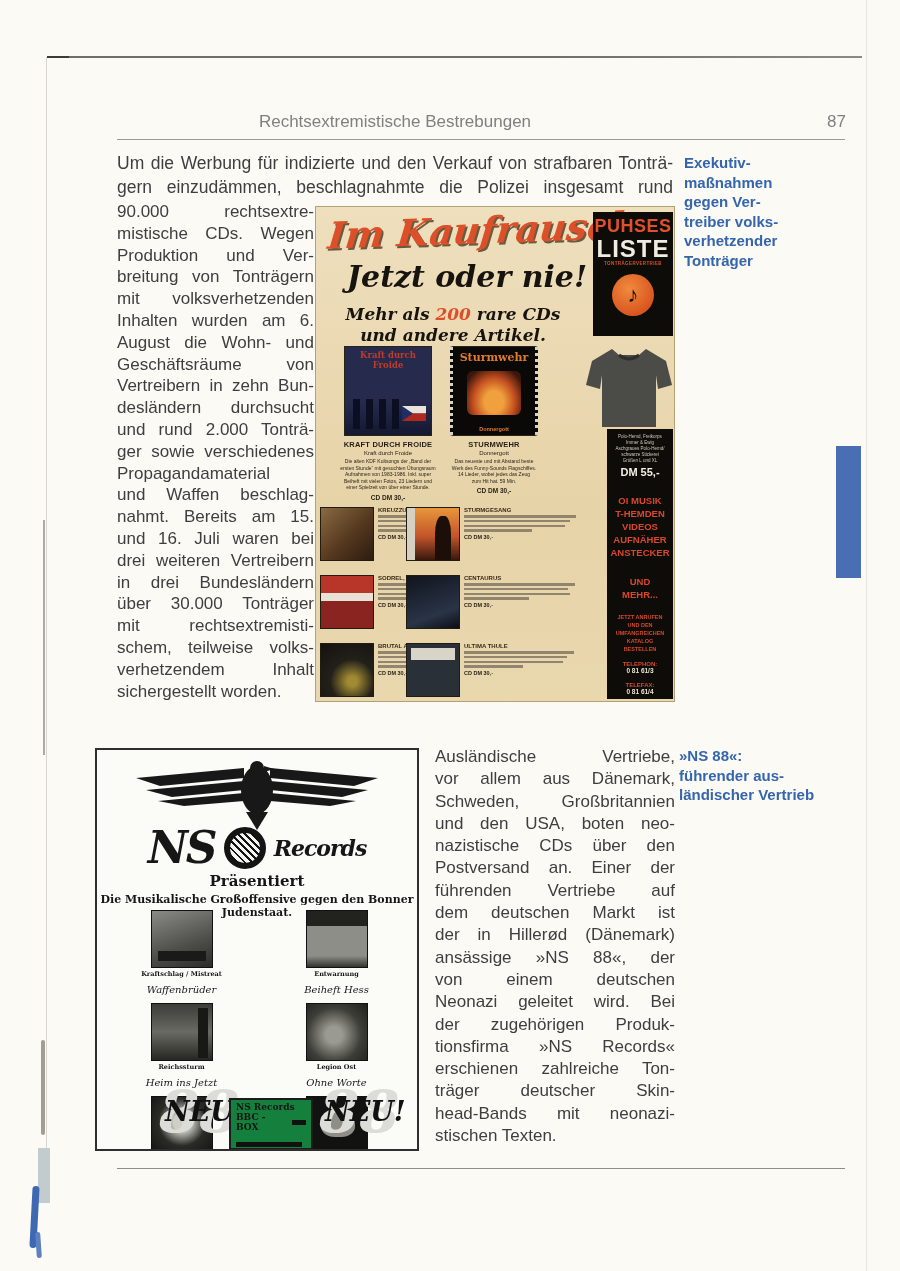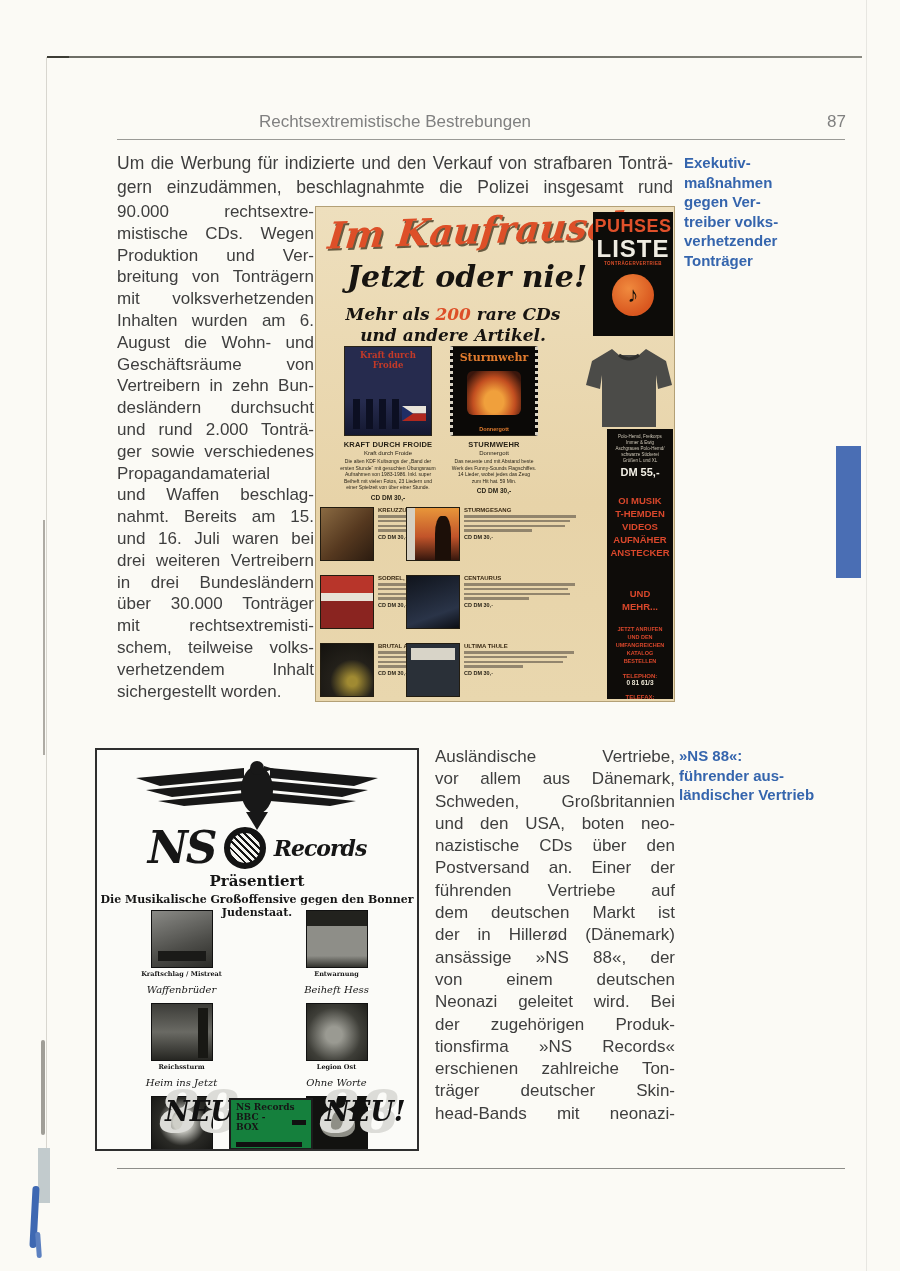--- a/index.html
+++ b/index.html
@@ -68,21 +68,21 @@
   .cap .al{font-size:6px;margin-top:1px;}
   .cap .ds{font-size:5px;line-height:6.5px;margin-top:2px;white-space:pre-line;}
   .cap .pr{font-size:6.5px;font-weight:bold;margin-top:3px;}
   .cap1{left:2px;top:233px;width:140px;}
   .cap2{left:122px;top:233px;width:112px;}
   .fsb{position:absolute;left:291px;top:222px;width:66px;height:270px;background:#0e0c09;
     text-align:center;box-sizing:border-box;padding-top:5px;}
   .fsb .sd{color:#cfc8b8;font-size:4.5px;line-height:6px;white-space:pre-line;}
   .fsb .sp{color:#f3f0e6;font-weight:bold;font-size:11px;margin-top:2px;}
   .fsb .it{color:#d8472b;font-weight:bold;font-size:9.5px;line-height:13px;margin-top:16px;white-space:pre-line;}
-  .fsb .mo{color:#d8472b;font-weight:bold;font-size:9.5px;line-height:13px;margin-top:28px;white-space:pre-line;}
+  .fsb .mo{color:#d8472b;font-weight:bold;font-size:9.5px;line-height:13px;margin-top:16px;white-space:pre-line;}
   .fsb .or{color:#d8472b;font-weight:bold;font-size:5.5px;line-height:8px;margin-top:12px;white-space:pre-line;}
   .fsb .tl{color:#d8472b;font-weight:bold;font-size:6px;margin-top:8px;}
   .fsb .tn{color:#e9e3d2;font-weight:bold;font-size:6.5px;}
   .entry{position:absolute;height:62px;}
   .thumb{position:absolute;width:54px;height:54px;border:1px solid #221c10;box-sizing:border-box;}
   .etx{position:absolute;top:0;color:#241f14;}
   .etx .tt{font-size:6px;font-weight:bold;color:#3a2a14;}
   .smu{height:2.5px;background:#4a443a;opacity:.55;margin:2.2px 0;}
   .etx .pr{font-size:5.5px;font-weight:bold;margin-top:2px;}
   .s1{background:linear-gradient(135deg,#8a6a42,#55381f 55%,#2c1c10);}
@@ -341,20 +341,21 @@
 dem deutschen Markt ist
 der in Hillerød (Dänemark)
 ansässige »NS 88«, der
 von einem deutschen
 Neonazi geleitet wird. Bei
 der zugehörigen Produk-
 tionsfirma »NS Records«
 erschienen zahlreiche Ton-
 träger deutscher Skin-
 head-Bands mit neonazi-</div>
+    <div class="lastline">stischen Texten.</div>
   </div>
   <div class="note note2">»NS 88«:
 führender aus-
 ländischer Vertrieb</div>
 
   <div class="nsad">
     <svg class="eagle" width="246" height="72" viewBox="0 0 246 72">
       <g fill="#181818">
         <path d="M2 18 L110 8 L110 18 L26 26 Z"></path>
         <path d="M12 30 L110 21 L110 30 L38 37 Z"></path>

